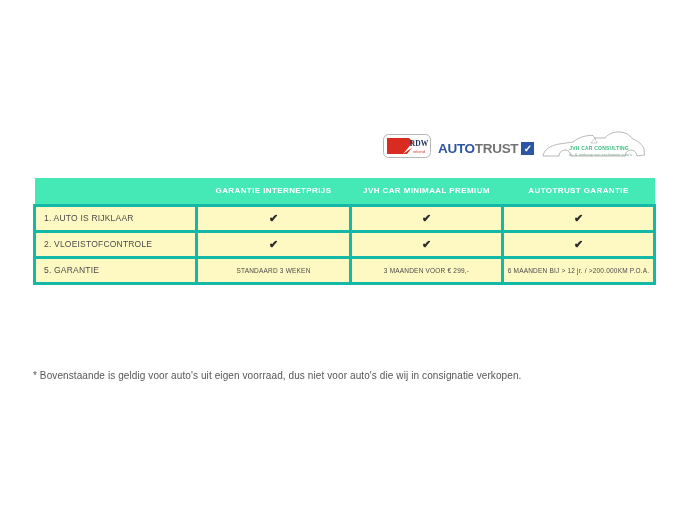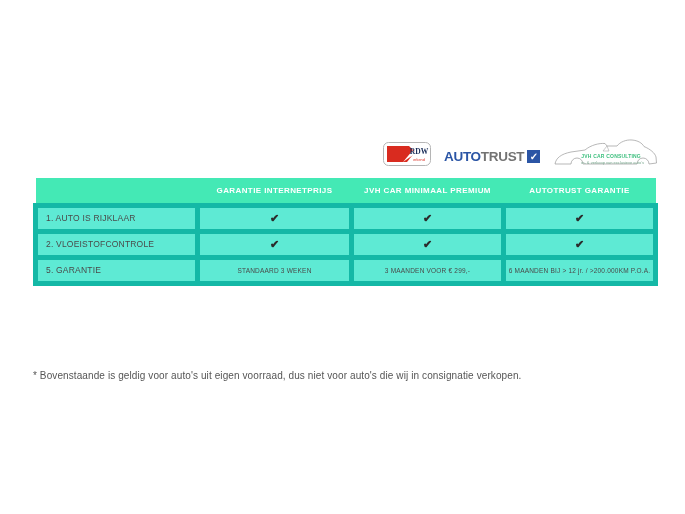--- a/index.html
+++ b/index.html
@@ -1,22 +1,22 @@
 <!DOCTYPE html>
 <html><head>
 <meta charset="utf-8">
 <style>
   * { margin:0; padding:0; box-sizing:border-box; }
   html,body { width:685px; height:514px; background:#ffffff; overflow:hidden;
               font-family:"Liberation Sans", sans-serif; }
   .stage { position:relative; width:685px; height:514px; background:#fff; }
 
   
-  .logos { position:absolute; left:383px; top:138px; width:280px; height:36px;
-           display:flex; align-items:center; gap:13px; }
+  .logos { position:absolute; left:383px; top:130px; width:280px; height:36px;
+           display:flex; align-items:center; gap:7px; }
   .rdw-logo { flex:0 0 auto; }
   .autotrust-logo { flex:0 0 auto; display:flex; align-items:center;
                     font-weight:bold; font-size:13.5px; letter-spacing:-0.3px; }
   .autotrust-logo .at-blue { color:#2b55a5; }
   .autotrust-logo .at-dark { color:#737373; }
   .at-box { display:inline-flex; align-items:center; justify-content:center;
             width:13px; height:13px; background:#2b55a5; color:#fff;
             font-size:10px; font-weight:bold; margin-left:3px; }
   .jvh-logo { flex:0 0 auto; position:relative; width:106px; height:36px; margin-top:-3px; }
   .jvh-logo svg { position:absolute; left:0; top:0; }
@@ -27,21 +27,21 @@
   
   table.cmp { position:absolute; left:33px; top:178px; width:620px;
               border-collapse:collapse; table-layout:fixed; }
   table.cmp col.c0 { width:162px; }
   table.cmp col.c1 { width:154px; }
   table.cmp col.c2 { width:152px; }
   table.cmp col.c3 { width:152px; }
   table.cmp thead th { background:#44e9b5; height:27px; color:#ffffff;
                        font-size:8px; font-weight:bold; letter-spacing:0.4px;
                        text-align:center; border:none; }
-  table.cmp tbody td { height:26px; border:5px solid #14b8a6; background:#5eead4;
+  table.cmp tbody td { height:26px; border:3px solid #14b8a6; background:#fef9c3;
                        color:#4a4a4a; vertical-align:middle; }
   table.cmp td.lbl { font-size:8.5px; letter-spacing:0.2px; padding-left:8px;
                      text-align:left; }
   table.cmp td.chk { text-align:center; font-size:11px; font-weight:bold;
                      color:#2b2b2b; }
   table.cmp td.txt { text-align:center; font-size:6.5px; letter-spacing:0.2px;
                      color:#4a4a4a; }
 
   
   .footnote { position:absolute; left:33px; top:370px; font-size:10px;

